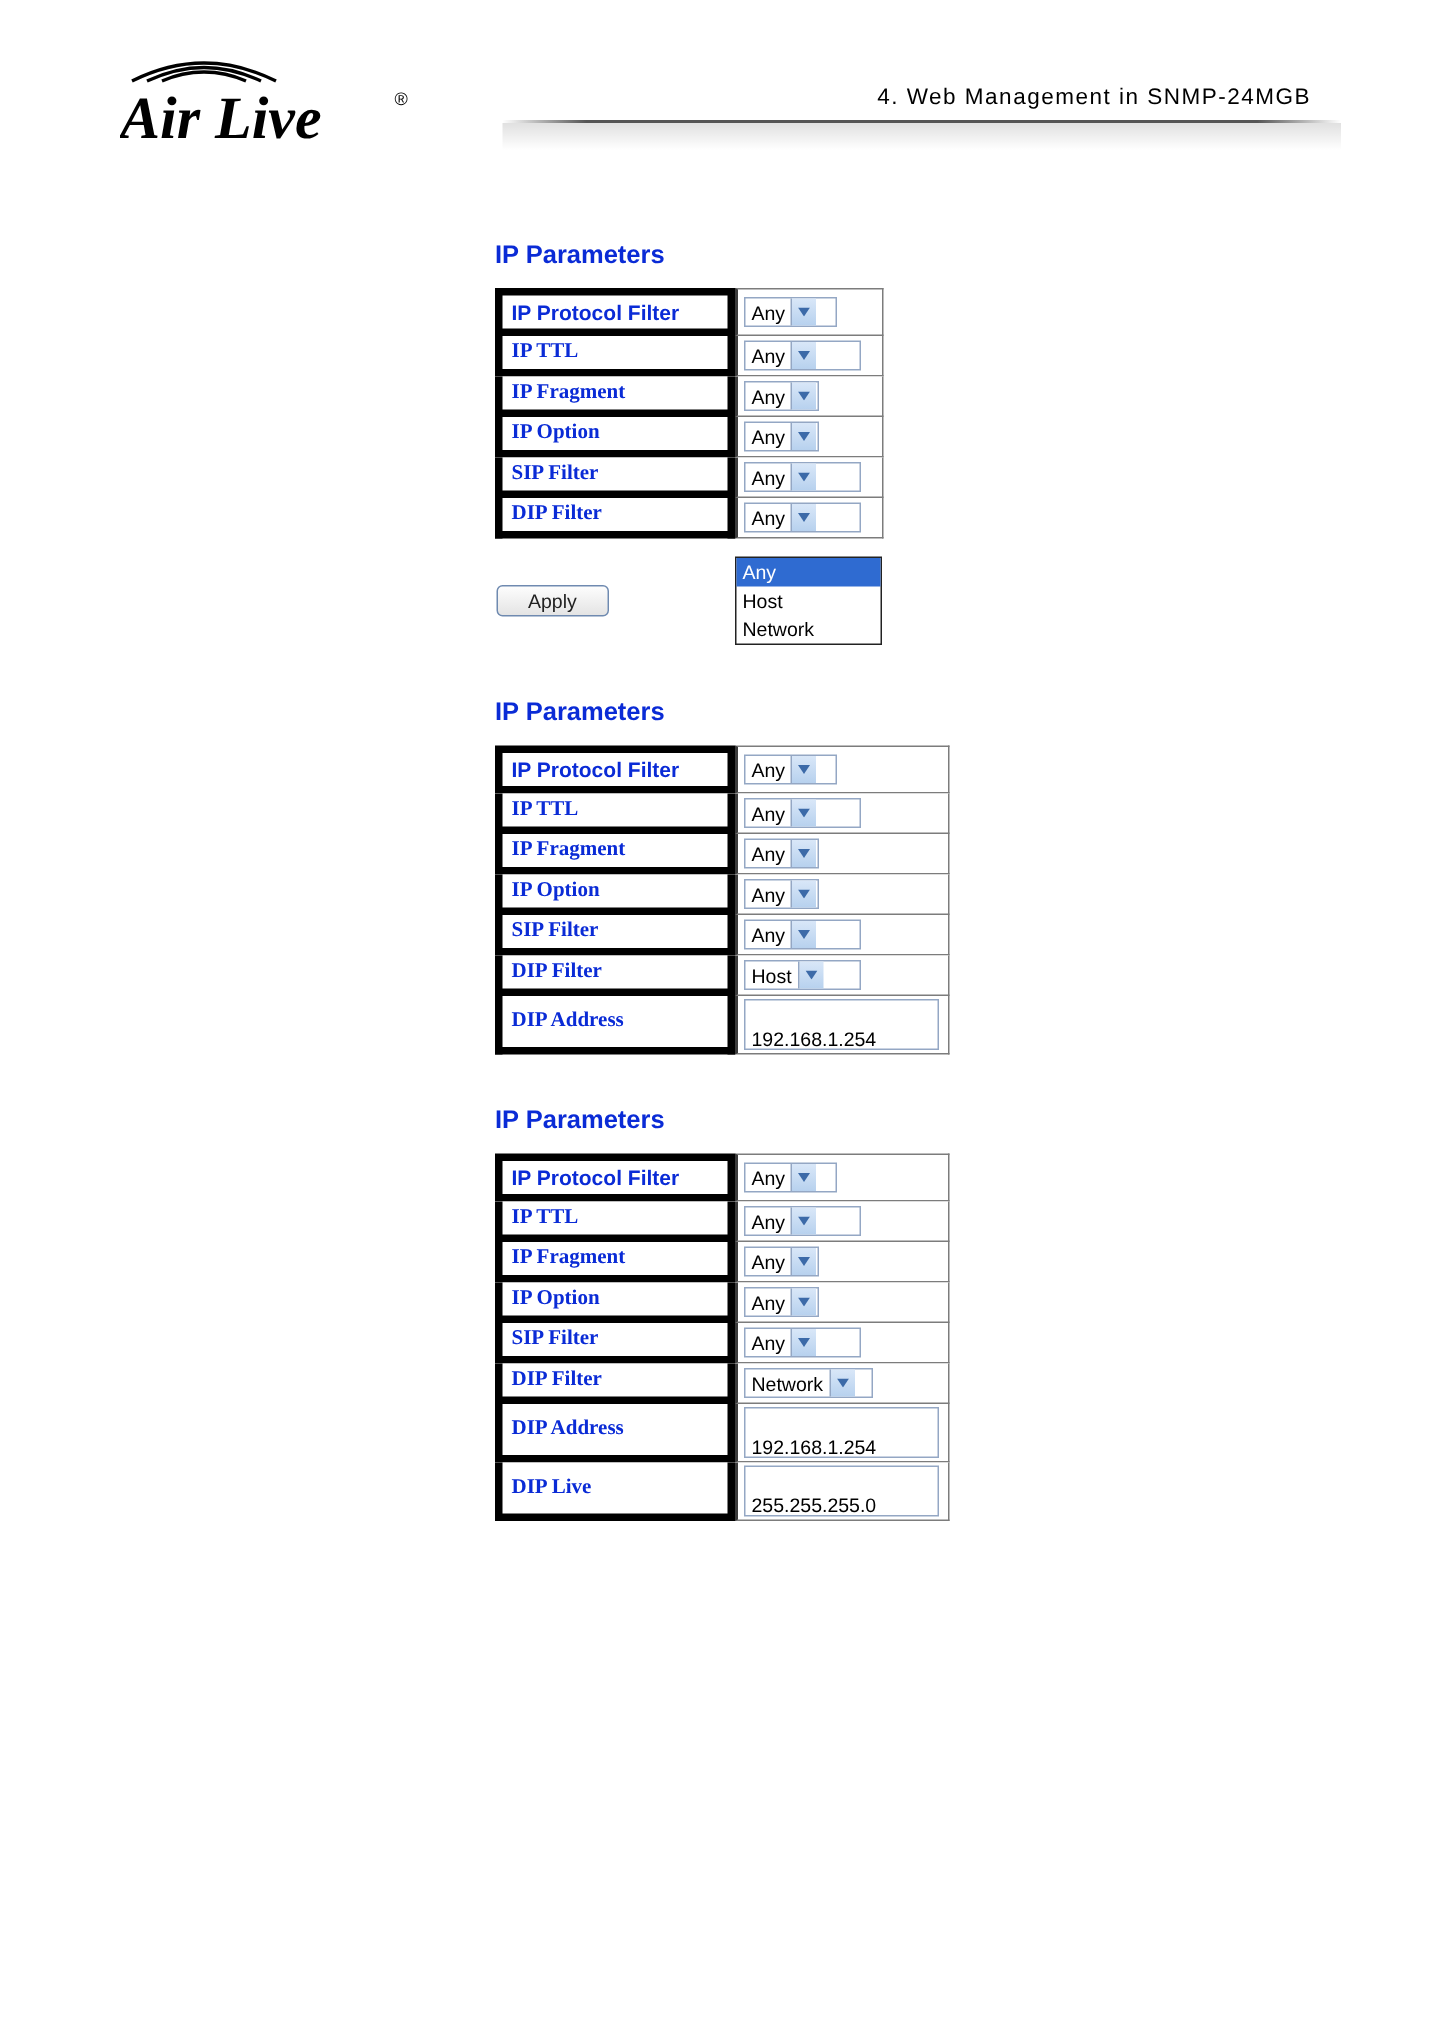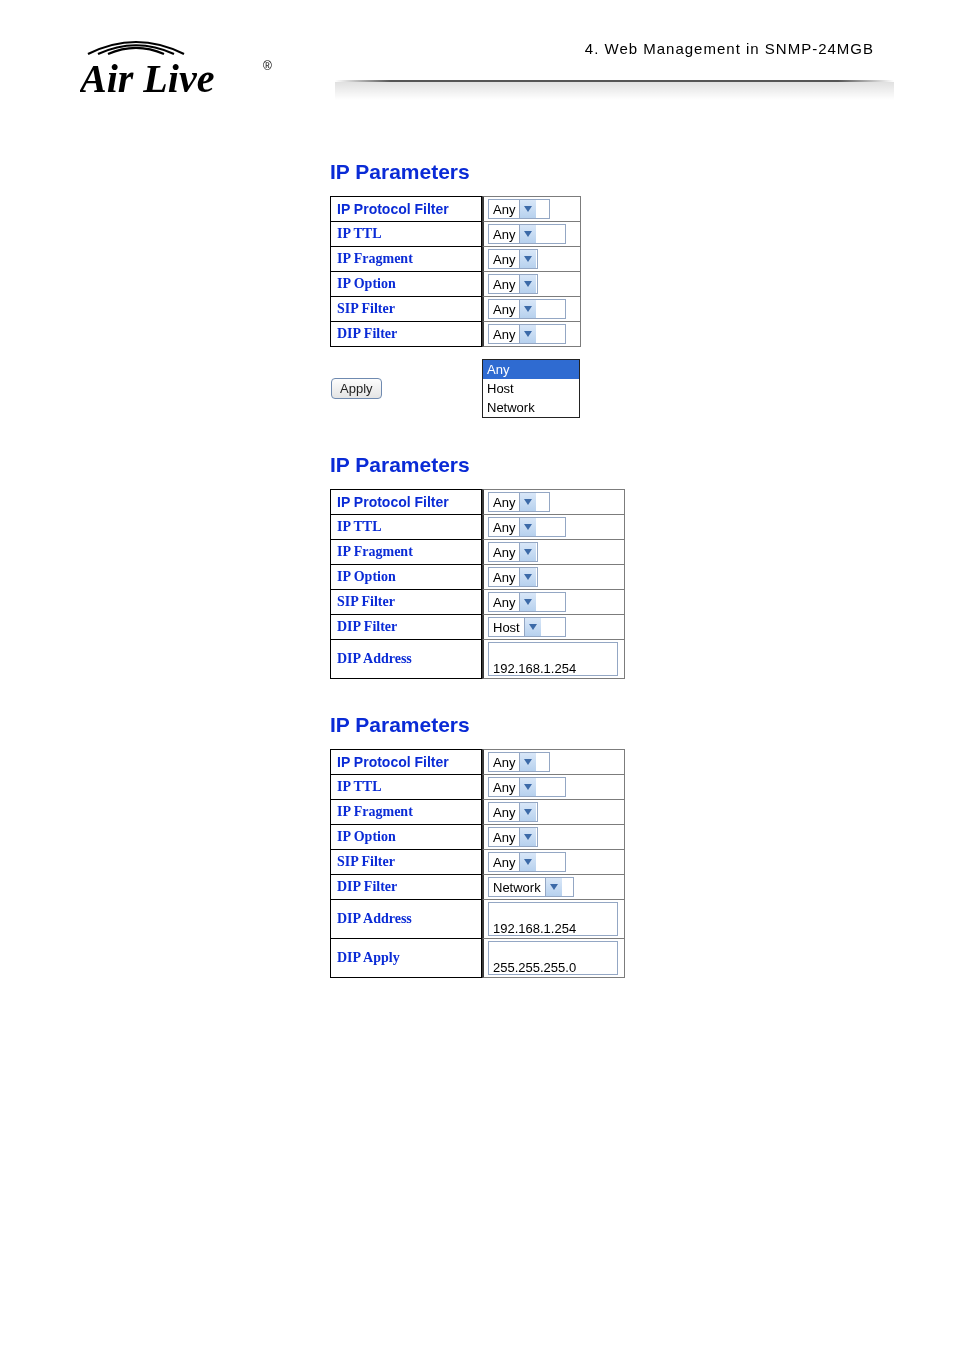--- a/index.html
+++ b/index.html
@@ -7,21 +7,21 @@
     padding: 0;
     width: 954px;
     height: 1350px;
     background: #fff;
     font-family: Arial, Helvetica, sans-serif;
     color: #000;
     position: relative;
   }
   .page-header {
     position: absolute;
-    top: 40px;
+    top: 56px;
     right: 80px;
     font-size: 15px;
     letter-spacing: 1px;
     color: #000;
   }
   .logo {
     position: absolute;
     top: 36px;
     left: 80px;
     width: 200px;
@@ -51,35 +51,35 @@
   }
   .content {
     position: absolute;
     top: 160px;
     left: 330px;
   }
   .section {
     margin-bottom: 34px;
   }
   .section-title {
-    font-size: 21px;
+    font-size: 17px;
     font-weight: bold;
     color: #0a2bd6;
     margin: 0 0 12px 0;
   }
   table.params {
     border-collapse: separate;
     border-spacing: 0;
     font-size: 14px;
   }
   table.params td {
     vertical-align: middle;
   }
   td.lbl {
-    border: 1px solid #000000;
+    border: 5px solid #000000;
     background: #fff;
     color: #0a2bd6;
     font-weight: bold;
     padding: 3px 8px 3px 6px;
     width: 136px;
     font-size: 14px;
   }
   td.ctl {
     border: 1px solid #7c7c7c;
     border-left: 2px solid #3b3b3b;
@@ -130,21 +130,21 @@
     padding-top: 12px;
     border: none !important;
     vertical-align: top;
   }
   .apply-btn {
     display: inline-block;
     border: 1px solid #6f8ab0;
     border-radius: 4px;
     background: linear-gradient(#fdfdfd, #e4e4e4);
     font-size: 13px;
-    padding: 2px 8px;
+    padding: 2px 20px;
     color: #222;
   }
   .dropdown-list {
     display: inline-block;
     border: 1px solid #222;
     background: #fff;
     font-size: 13px;
     min-width: 98px;
     box-sizing: border-box;
   }
@@ -410,20 +410,20 @@
                     <path d="M0 0 L8 0 L4 6 Z" fill="#3c6aa8"></path>
                   </svg>
                 </span>
               </span></td>
       </tr>
       <tr>
         <td class="lbl">DIP Address</td>
         <td class="ctl"><span class="txt-input">192.168.1.254</span></td>
       </tr>
       <tr>
-        <td class="lbl">DIP Apply</td>
+        <td class="lbl">DIP Live</td>
         <td class="ctl"><span class="txt-input">255.255.255.0</span></td>
       </tr>
     </tbody>
       </table>
   </div>
 
 </div>
 
 </body></html>

